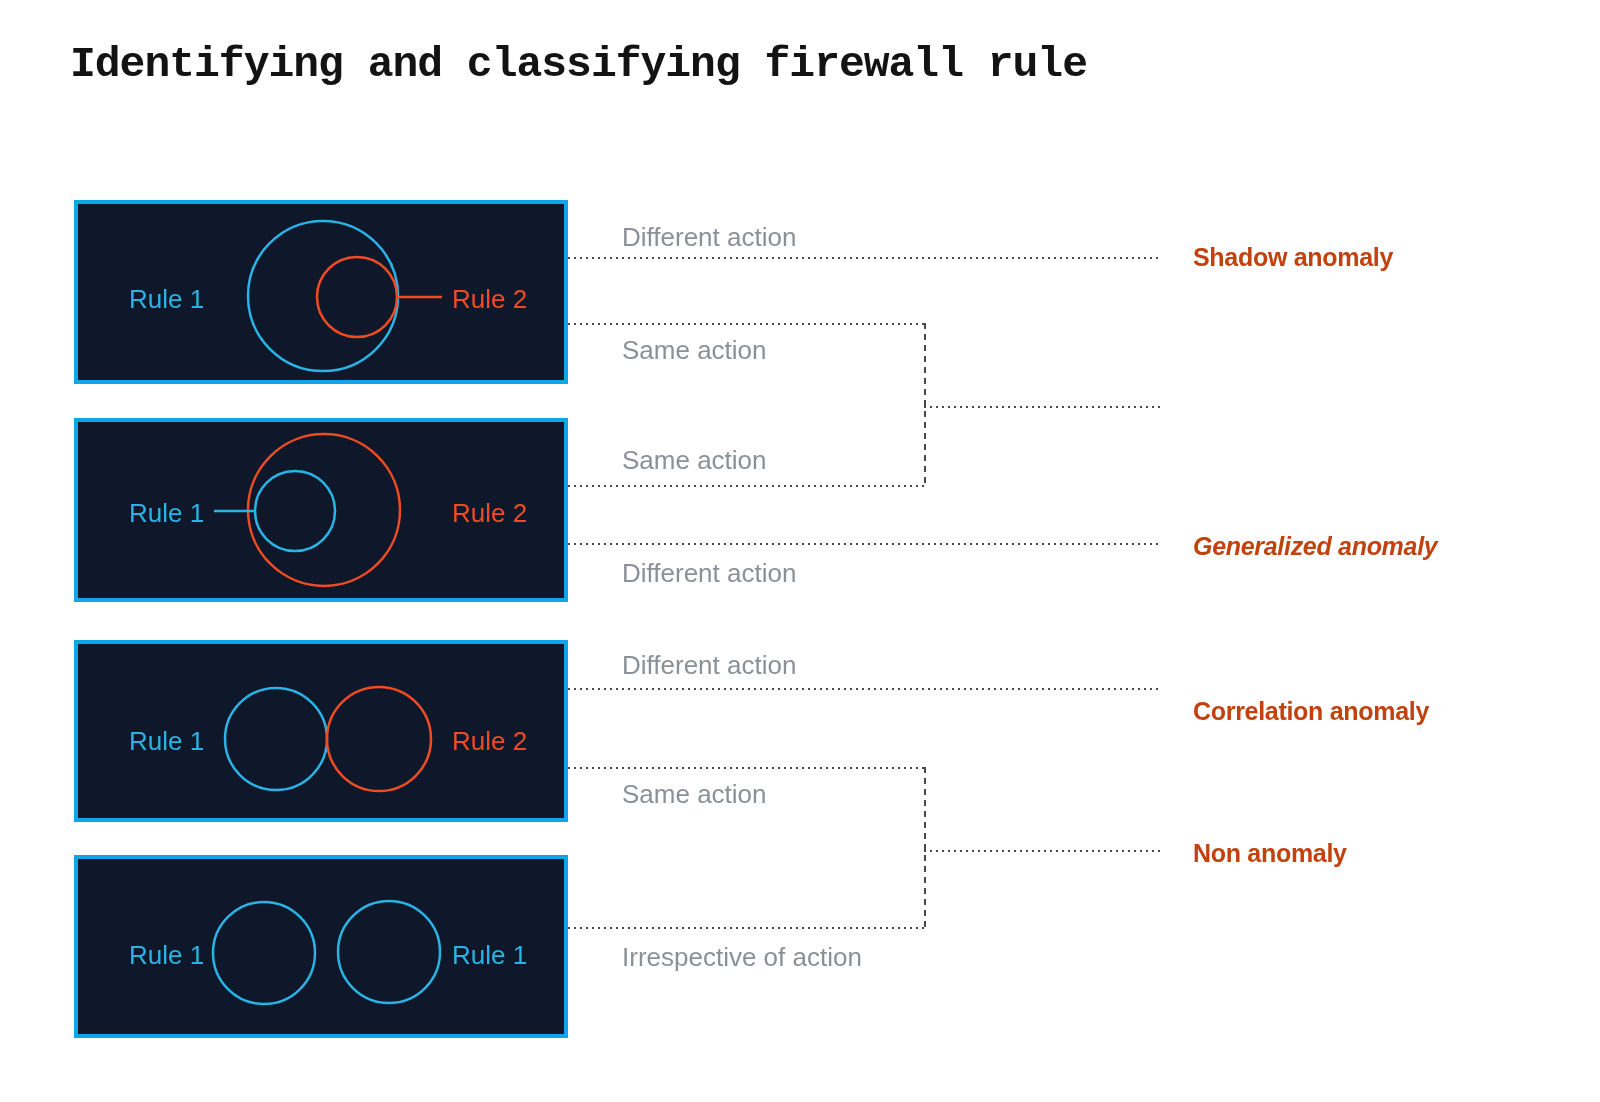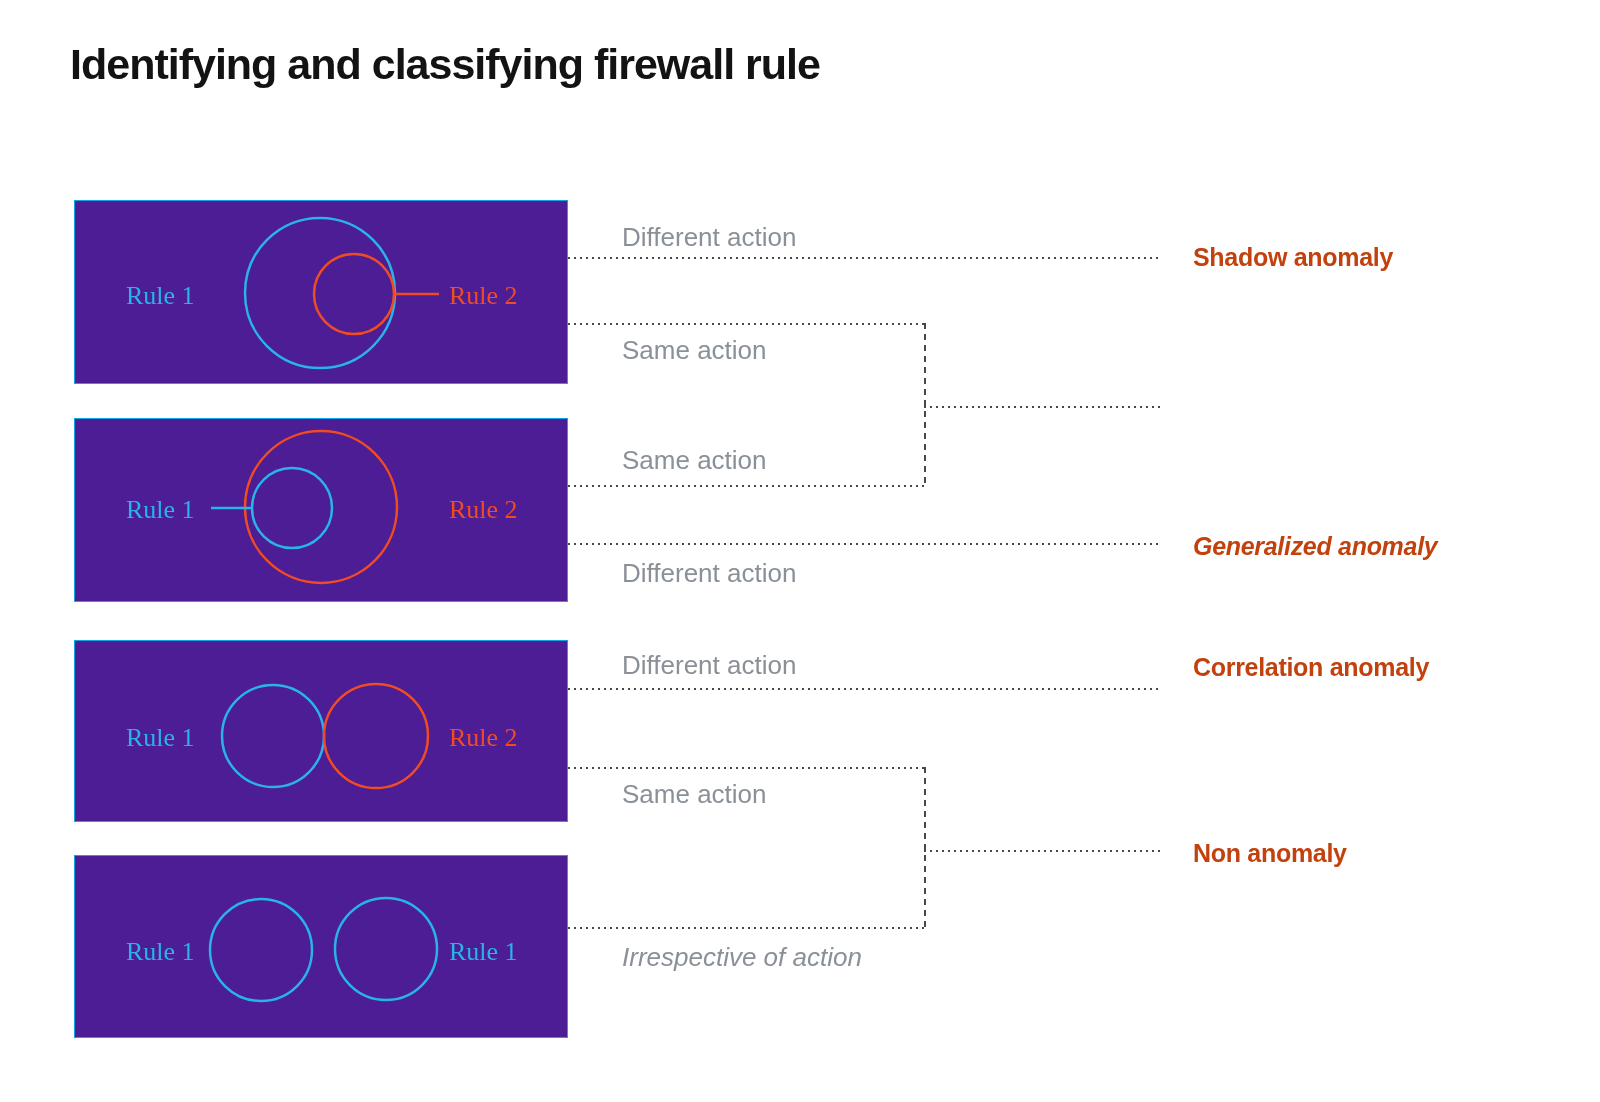--- a/index.html
+++ b/index.html
@@ -17,31 +17,30 @@
     position: absolute;
     left: 70px;
     top: 36px;
     margin: 0;
     font-size: 43px;
     font-weight: bold;
     letter-spacing: -1px;
     line-height: 57px;
     color: #131313;
   }
-  .title span { display: block; }
+  .title span { display: block; font-family: Liberation Mono, monospace; }
 
   
   .panel {
     position: absolute;
     left: 74px;
     width: 494px;
-    border: 1px solid #0ea5e9;
-    background: #4c1d95;
+    border: 4px solid #0ea5e9;
+    background: #0f172a;
     box-sizing: border-box;
-    font-family: Liberation Serif, serif;
   }
   #panel-1 { top: 200px; height: 184px; }
   #panel-2 { top: 418px; height: 184px; }
   #panel-3 { top: 640px; height: 182px; }
   #panel-4 { top: 855px; height: 183px; }
   .panel svg { position: absolute; left: 0; top: 0; }
 
   .rule-label {
     position: absolute;
     font-size: 26px;
@@ -68,21 +67,21 @@
     line-height: 30px;
     color: #8a9097;
     white-space: nowrap;
   }
   #edge-shadow            { top: 222px; }
   #edge-redundancy-top    { top: 335px; }
   #edge-redundancy-bottom { top: 445px; }
   #edge-generalized       { top: 558px; }
   #edge-correlation       { top: 650px; }
   #edge-non-top           { top: 779px; }
-  #edge-non-bottom        { top: 942px; font-style: italic; }
+  #edge-non-bottom        { top: 942px; }
 
   
   .dot-h {
     position: absolute;
     height: 2px;
     background-image: repeating-linear-gradient(to right, #46484c 0 2px, transparent 2px 6px);
   }
   .dash-v {
     position: absolute;
     width: 2px;
@@ -107,21 +106,21 @@
     font-size: 25px;
     line-height: 30px;
     font-weight: bold;
     letter-spacing: -0.3px;
     color: #c2410c;
     white-space: nowrap;
   }
   #outcome-shadow      { top: 242px; }
   #outcome-redundancy  { top: 393px; }
   #outcome-generalized { top: 531px; font-style: italic; }
-  #outcome-correlation { top: 652px; }
+  #outcome-correlation { top: 696px; }
   #outcome-non         { top: 838px; }
 
   .venn-circle { fill: none; stroke-width: 2.5; }
   .stroke-cyan { stroke: #29b4e5; }
   .stroke-red  { stroke: #f04c23; }
   .leader      { stroke-width: 2.5; }
 </style>
 </head>
 <body>
 

